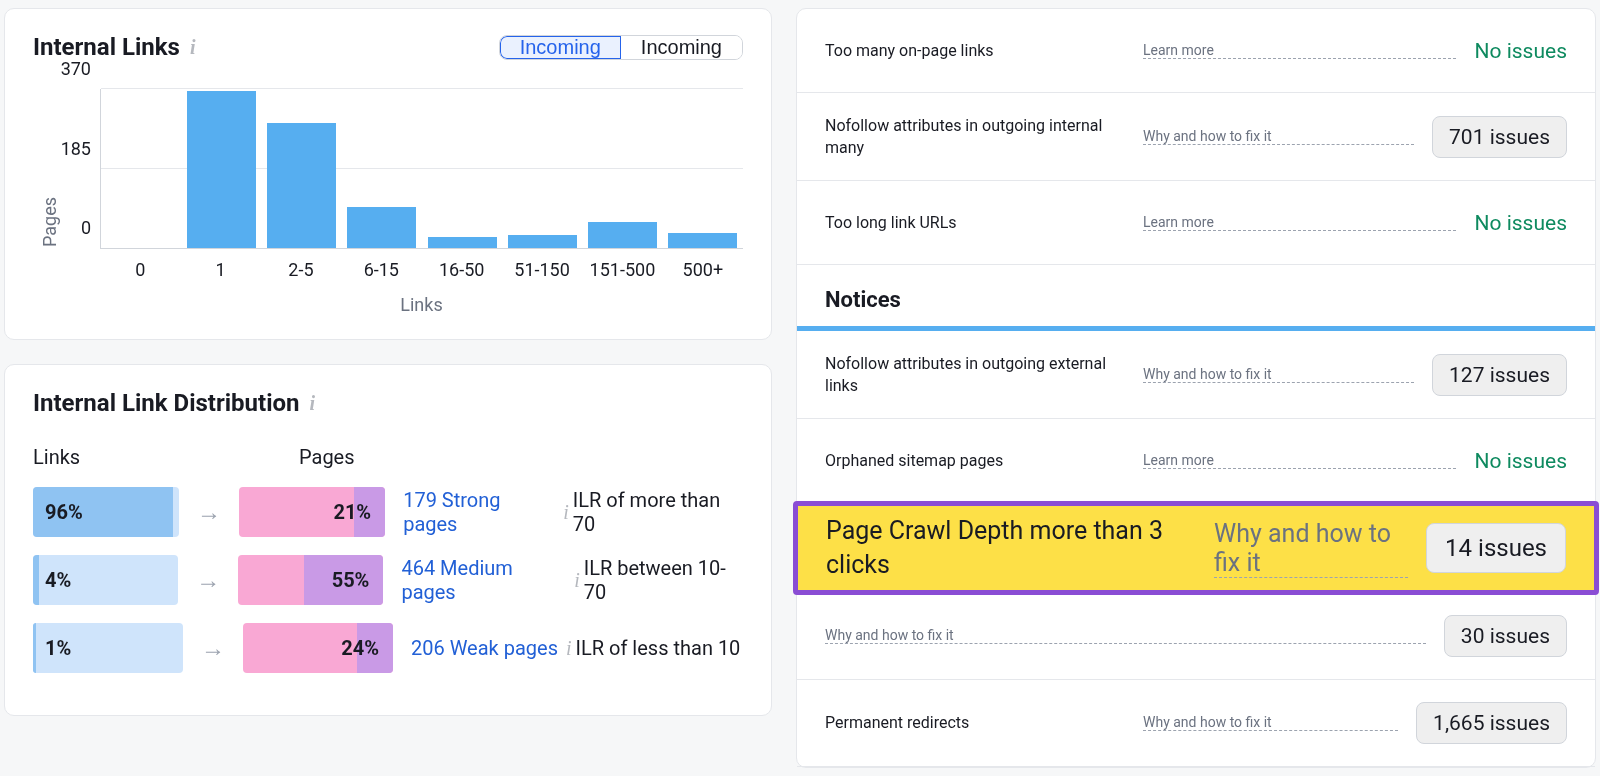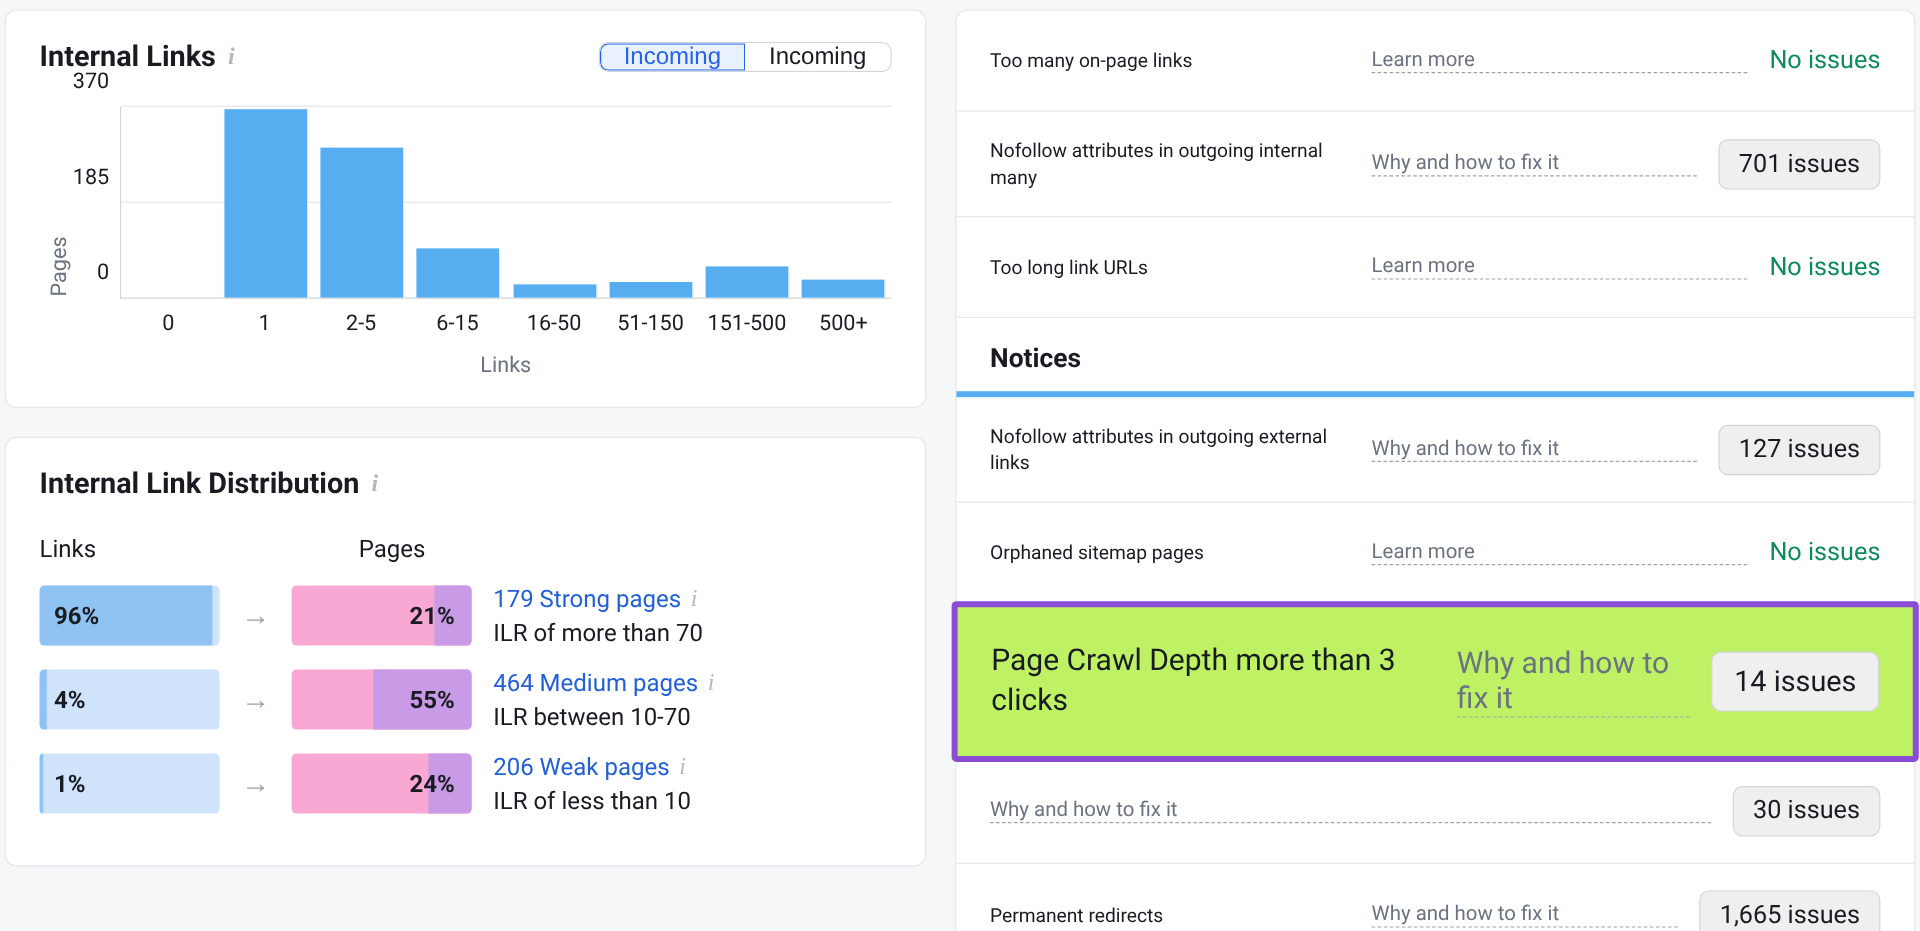--- a/index.html
+++ b/index.html
@@ -33,35 +33,35 @@
   .dist-row { display: flex; align-items: center; gap: 18px; margin: 18px 0; }
   .bar-box { position: relative; width: 150px; height: 50px; border-radius: 4px; display: flex; align-items: center; }
   .bar-box .fill { position: absolute; top: 0; bottom: 0; left: 0; border-radius: 4px 0 0 4px; }
   .bar-box .pct { position: relative; font-weight: 700; font-size: 20px; padding-left: 12px; color: #191b23; }
   .links-box { background: #cfe4fb; }
   .links-box .fill { background: #8fc3f2; }
   .pages-box { background: #f9a8d4; }
   .pages-box .fill { background: #c99ae6; left: auto; right: 0; border-radius: 0 4px 4px 0; }
   .pages-box .pct { margin-left: auto; padding-right: 14px; padding-left: 0; }
   .arrow { color: #9ca3af; font-size: 24px; }
-  .dist-desc { display: flex; flex-direction: column; gap: 4px; }
+  .dist-desc { display: flex; gap: 4px; }
   .dist-desc .link { color: #2260d6; font-size: 20px; display: flex; align-items: center; gap: 8px; }
   .dist-desc .sub { color: #191b23; font-size: 20px; }
 
   .issue-row { display: flex; align-items: center; padding: 22px 28px; border-bottom: 1px solid #e5e7eb; gap: 18px; min-height: 84px; }
   .issue-title { flex: 0 0 300px; font-size: 16px; color: #191b23; line-height: 1.35; }
-  .issue-link { flex: 1; font-size: 17px; color: #6b7280; border-bottom: 1px dashed #9ca3af; align-self: flex-start; display: inline; width: -moz-fit-content; width: fit-content; }
+  .issue-link { flex: 1; font-size: 14px; color: #6b7280; border-bottom: 1px dashed #9ca3af; align-self: flex-start; display: inline; width: -moz-fit-content; width: fit-content; }
   .issue-link-wrap { flex: 1; display: flex; align-items: flex-start; }
   .issue-status { font-size: 21px; white-space: nowrap; }
   .issue-status.none { color: #0e8a5f; }
   .issue-badge { background: #efefef; border: 1px solid #d1d5db; border-radius: 8px; padding: 8px 16px; font-size: 21px; color: #191b23; white-space: nowrap; }
   .section-header { padding: 22px 28px 14px; font-size: 22px; font-weight: 700; }
   .section-divider { height: 5px; background: #56aef0; }
 
-  .highlight-row { border: 5px solid #8a4dd4; border-radius: 4px; margin: -2px -4px; padding: 28px 28px; background: #bef264; position: relative; z-index: 3; }
+  .highlight-row { border: 5px solid #8a4dd4; border-radius: 4px; margin: -2px -4px; padding: 8px 28px; background: #fde047; position: relative; z-index: 3; }
   .highlight-row .issue-title { flex: 0 0 370px; font-size: 25px; }
   .highlight-row .issue-link { font-size: 25px; }
   .highlight-row .issue-badge { font-size: 24px; padding: 10px 18px; }
 </style>
 </head>
 <body>
 
 <div class="layout">
   <div class="left">
 

